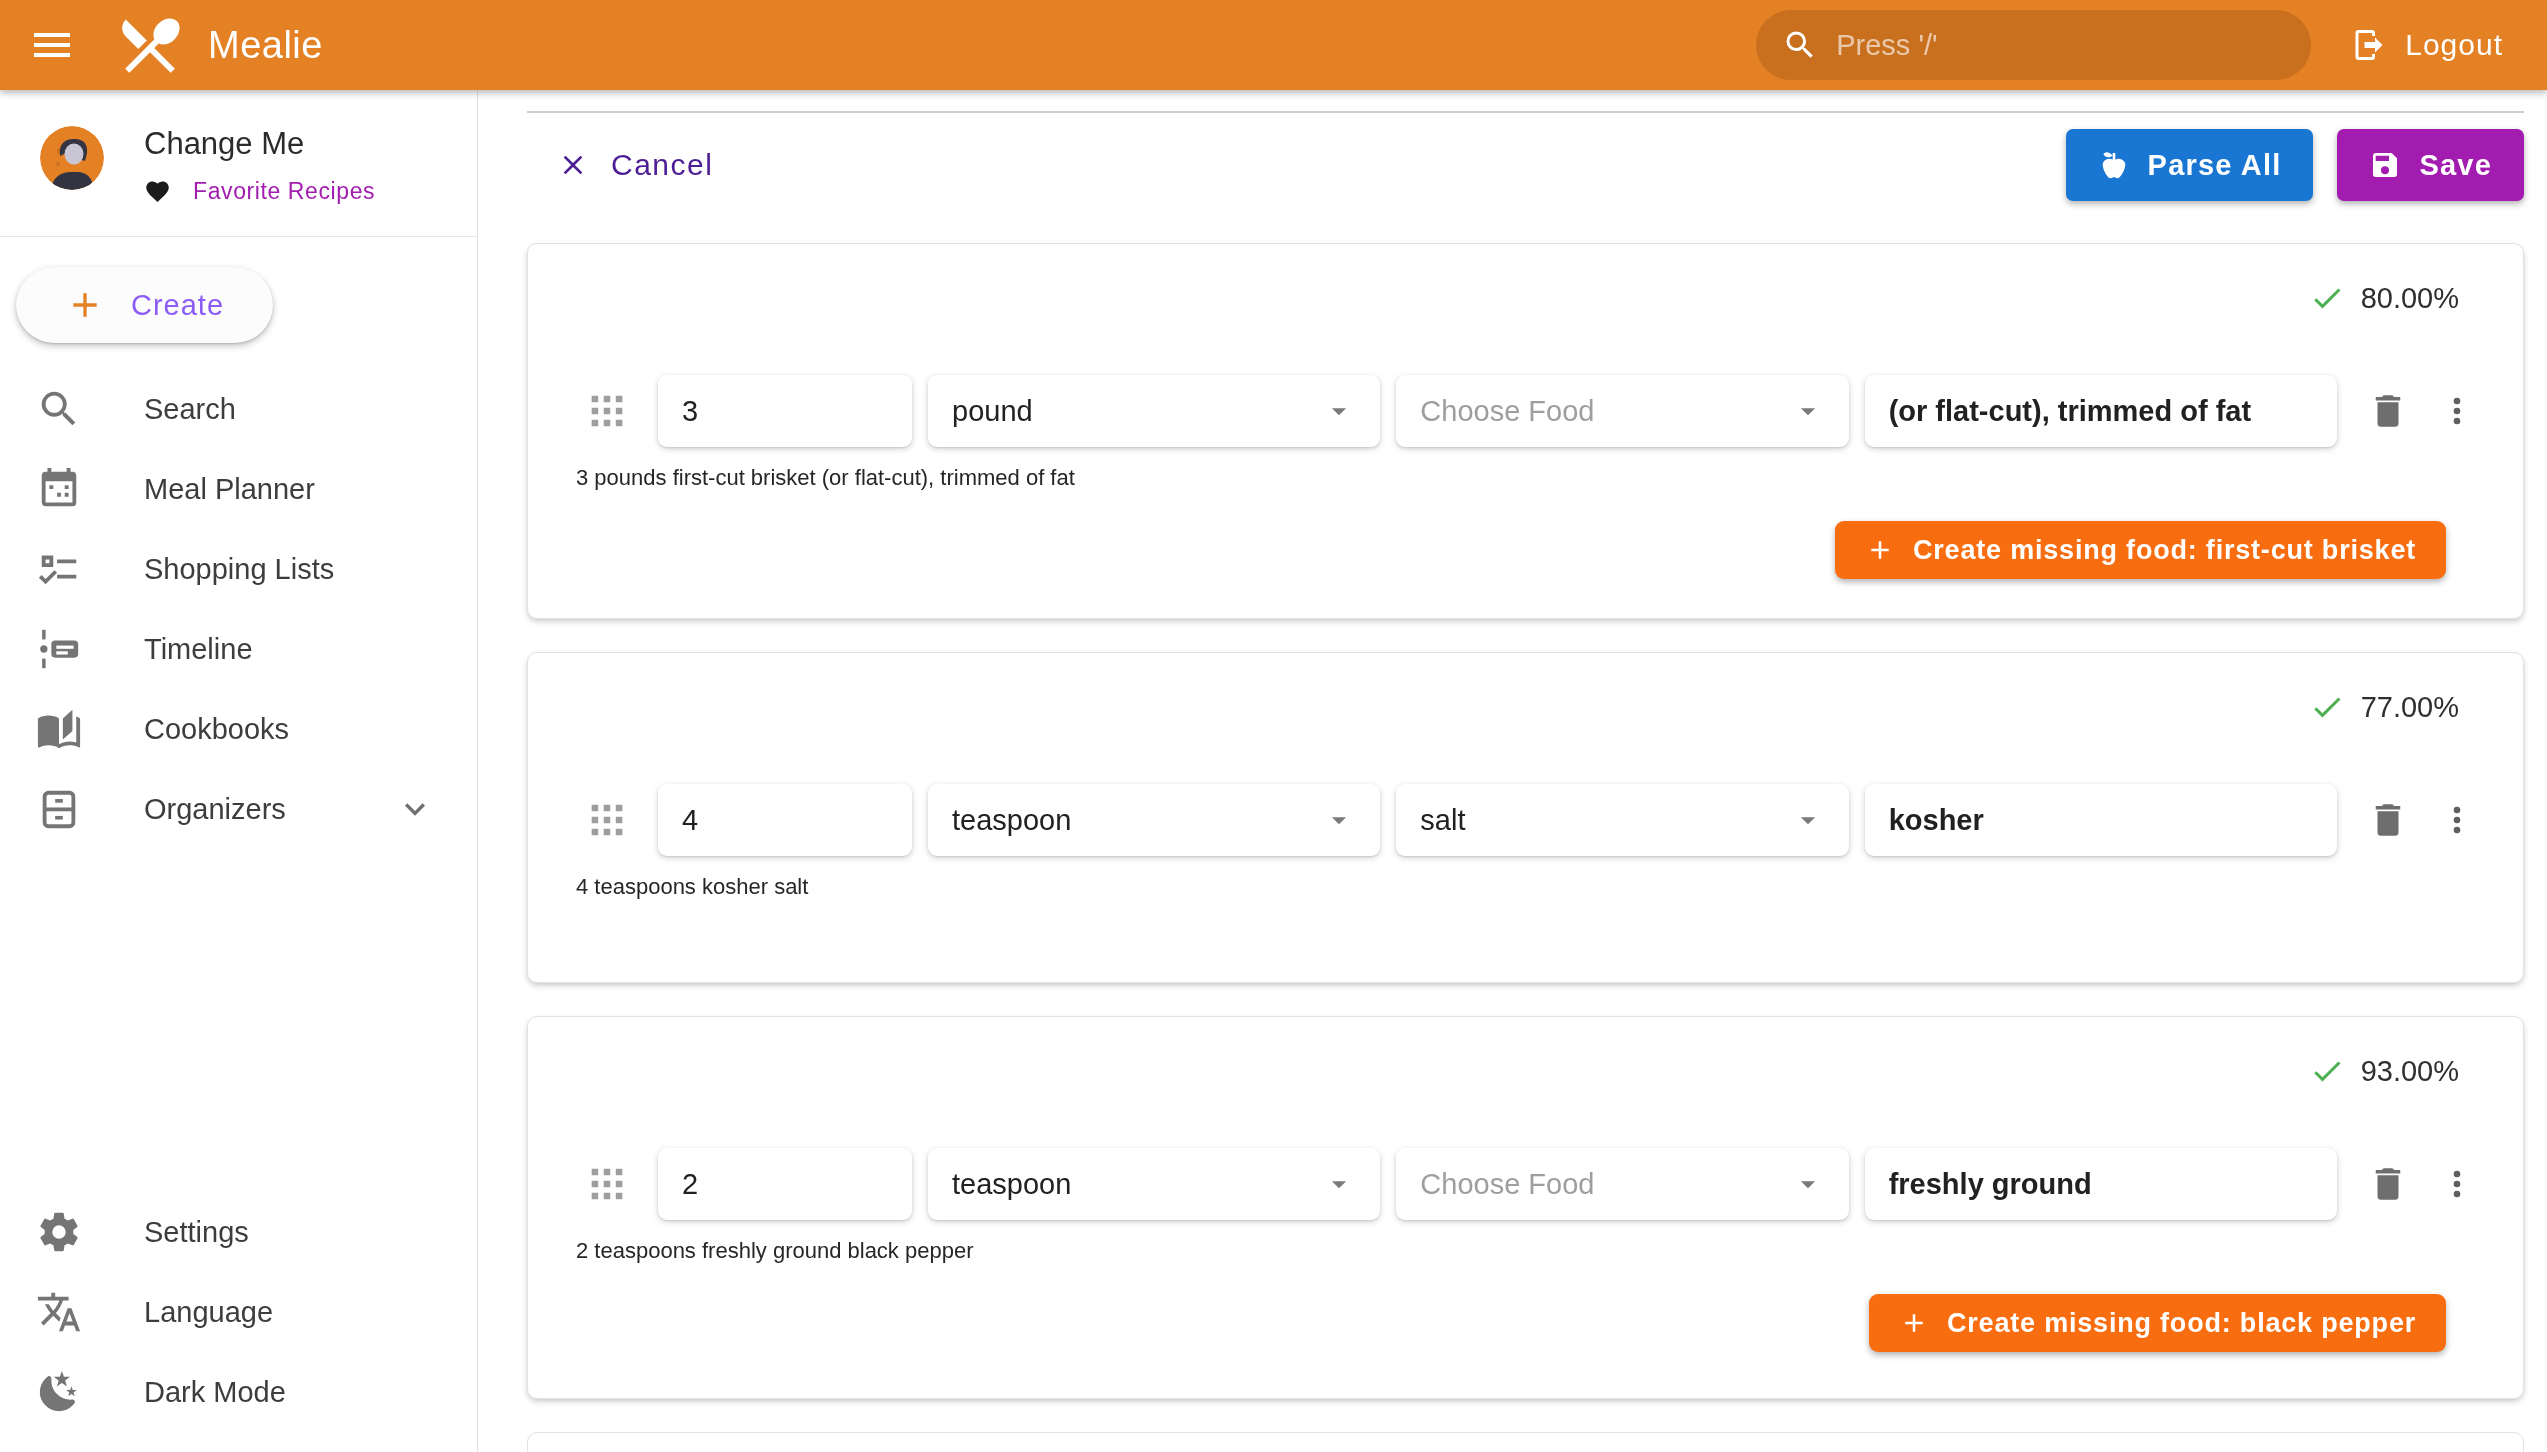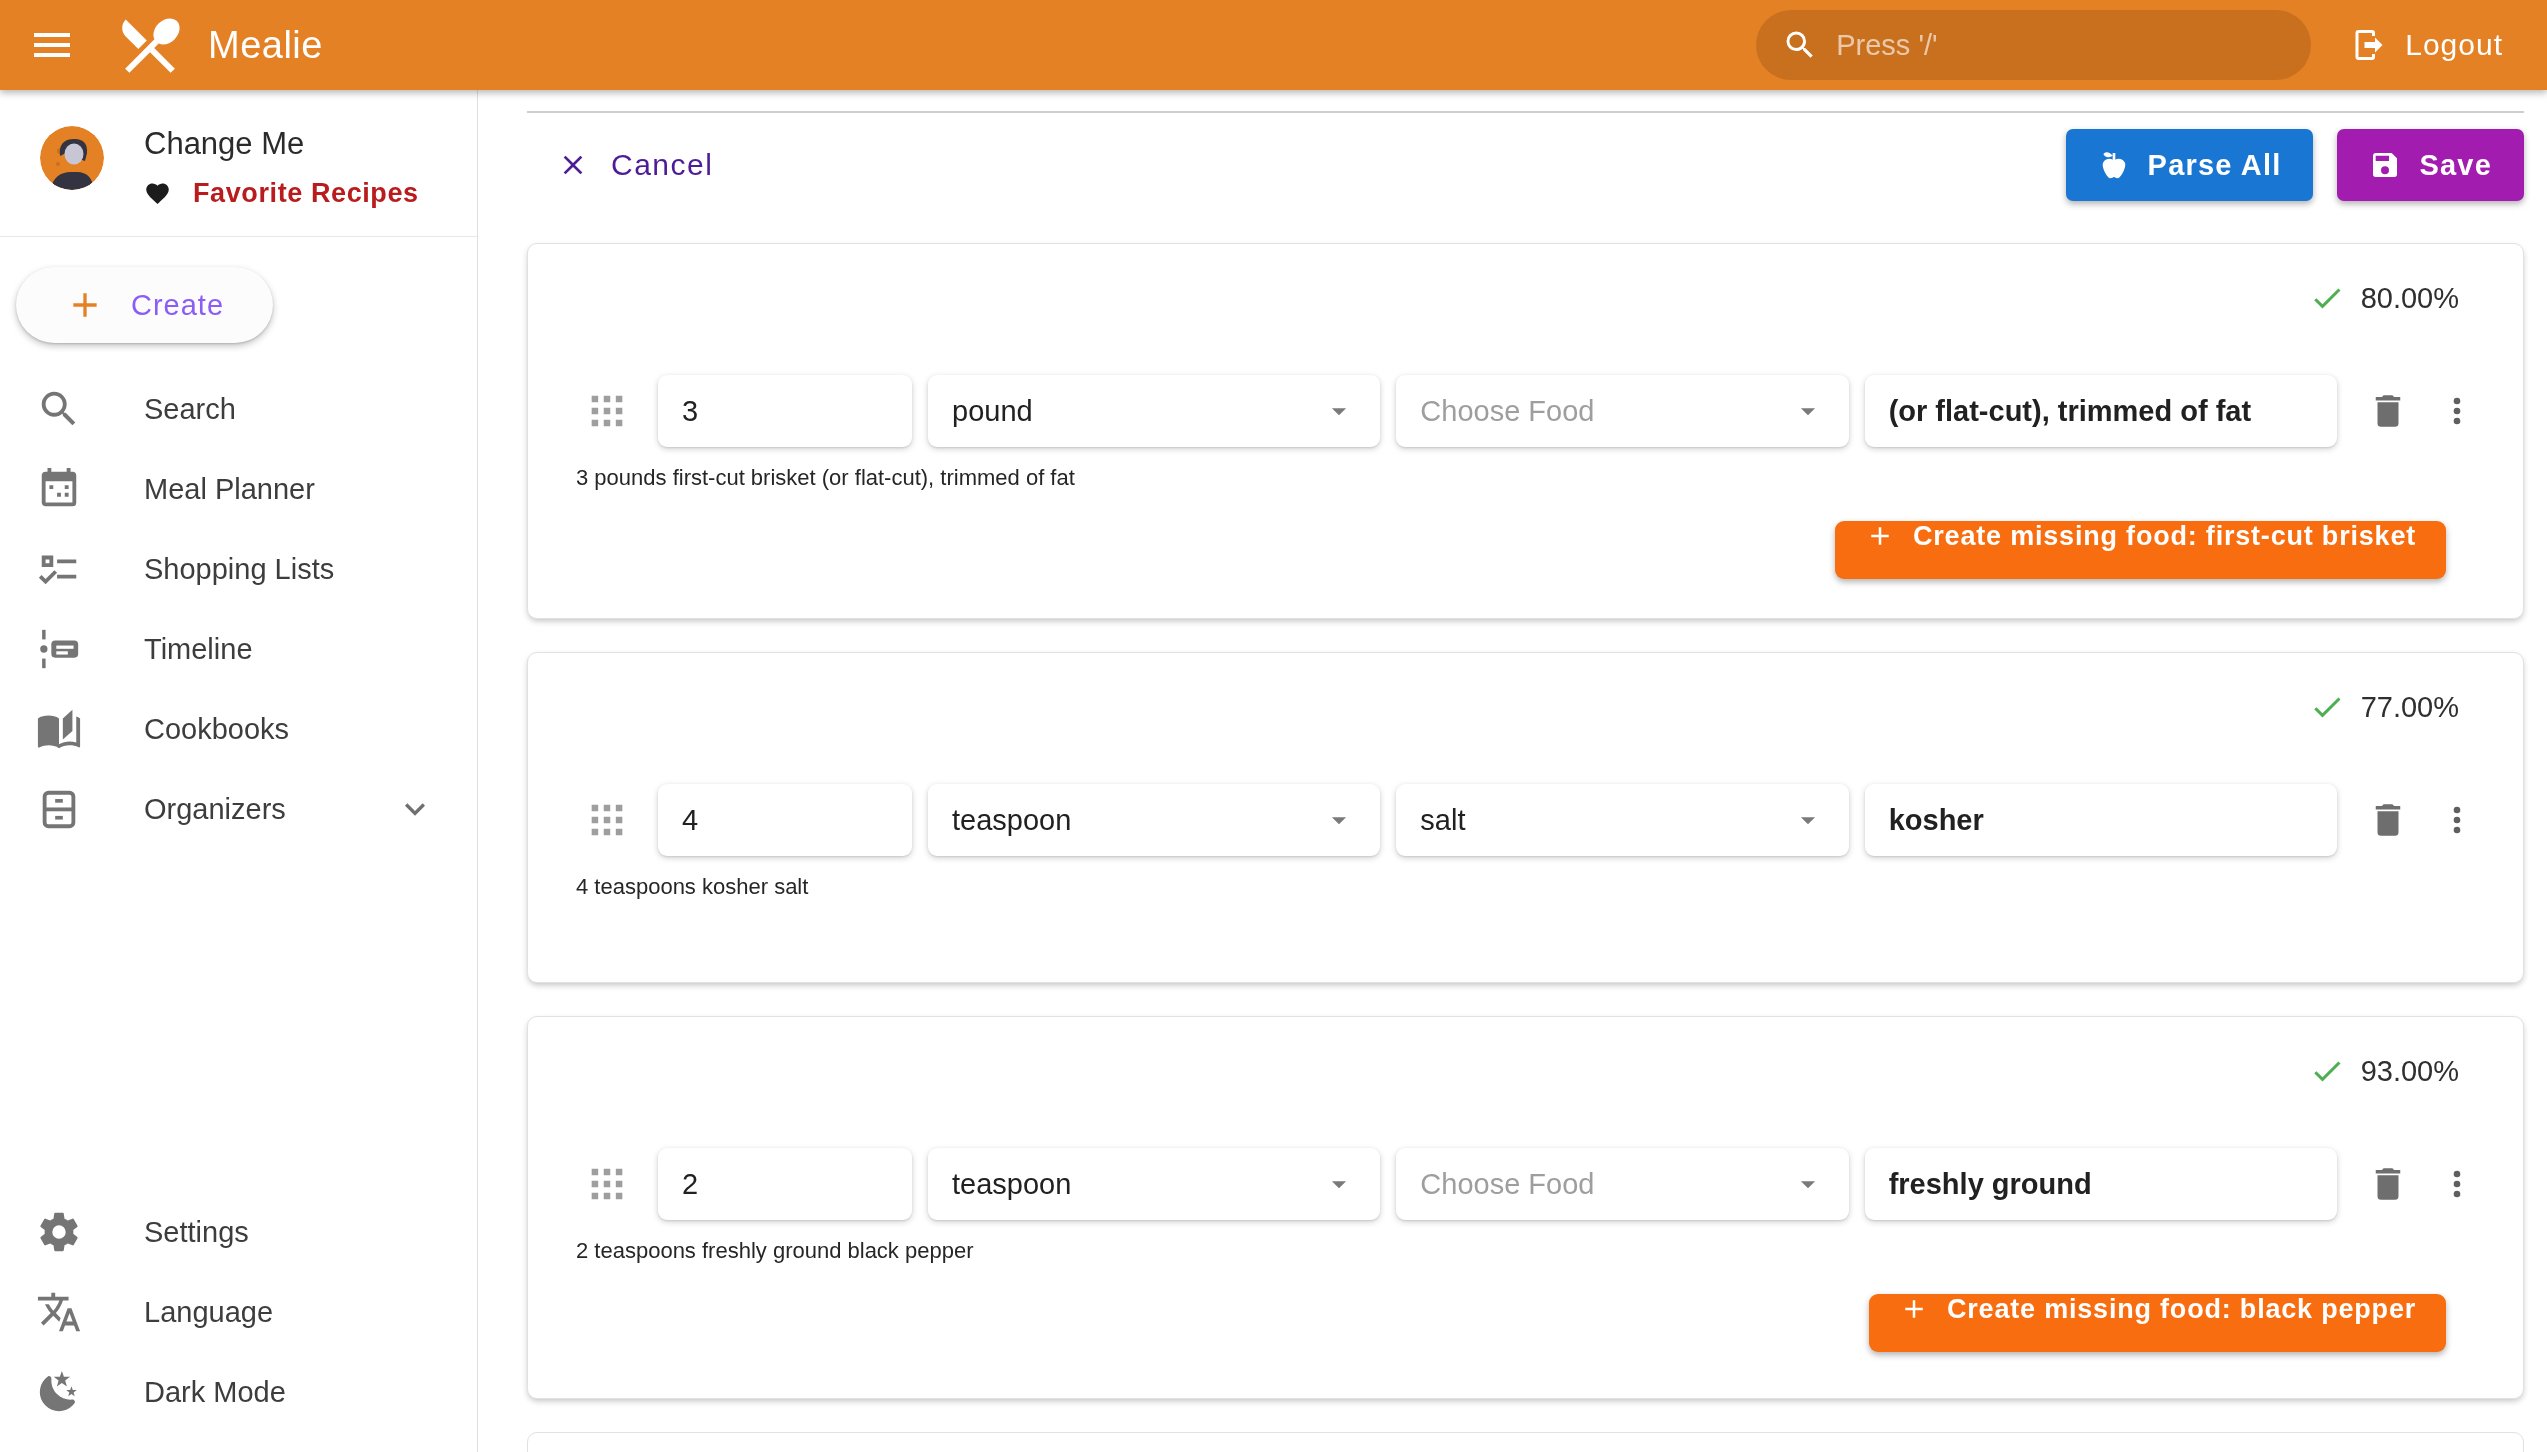--- a/index.html
+++ b/index.html
@@ -28,21 +28,21 @@
   
   .sidebar { position:absolute; left:0; top:90px; width:478px; bottom:0; background:#fff;
     border-right:1px solid #E0E0E0; display:flex; flex-direction:column; z-index:10; }
   .profile { height:147px; display:flex; align-items:flex-start; padding:36px 0 0 40px;
     border-bottom:1px solid #E8E8E8; }
   .avatar { width:64px; height:64px; border-radius:50%; overflow:hidden; flex:0 0 auto; cursor:pointer; }
   .profile-text { margin-left:40px; }
   .user-name { font-size:31px; color:#2B2B2B; }
   .fav-row { display:flex; align-items:center; gap:22px; margin-top:16px; cursor:pointer; }
   .fav-row .h-icon { width:27px; height:27px; color:#1C1C1C; }
-  .fav-label { font-size:27px; font-weight:700; letter-spacing:0.6px; color:#b91c1c; }
+  .fav-label { font-size:23px; font-weight:400; letter-spacing:0.6px; color:#a21caf; }
   .create-btn { margin:30px 0 0 16px; width:257px; height:76px; border-radius:38px;
     background:#FCFCFC; box-shadow:0 3px 7px rgba(0,0,0,.24), 0 1px 2px rgba(0,0,0,.14);
     display:flex; align-items:center; justify-content:center; gap:26px; cursor:pointer; }
   .create-btn .p-icon { width:40px; height:40px; color:#E58125; }
   .create-btn span { font-size:29px; font-weight:500; letter-spacing:1px; color:#8b5cf6; }
   .nav { margin-top:26px; }
   .nav-item { height:80px; display:flex; align-items:center; padding-left:36px; cursor:pointer; }
   .nav-item .n-icon { width:46px; height:46px; color:#757575; flex:0 0 auto; }
   .nav-item span { margin-left:62px; font-size:29px; font-weight:500; color:#3D3D3D; }
   .nav-item .chev { margin-left:auto; margin-right:42px; width:40px; height:40px; color:#707070; }
@@ -83,21 +83,21 @@
   .f-qty { width:254px; flex:0 0 auto; }
   .f-sel { flex:1 1 448px; justify-content:space-between; cursor:pointer; }
   .f-sel .arrow { width:34px; height:34px; color:#7A7A7A; flex:0 0 auto; }
   .f-note { flex:1 1 468px;font-weight:bold; }
   .ph { color:#9E9E9E; }
   .row-icons { display:flex; align-items:center; gap:28px; margin-left:30px; flex:0 0 auto; }
   .t-icon { width:42px; height:42px; color:#6E6E6E; cursor:pointer; }
   .k-icon { width:40px; height:40px; color:#5F5F5F; cursor:pointer; }
   .orig { position:absolute; top:221px; left:48px; right:48px; font-size:22px; color:#262626; }
   .miss-btn { position:absolute; top:277px; right:77px; height:58px; border-radius:9px;
-    background:#F96D11; color:#fff; display:flex; gap:18px; padding:0 30px;
+    background:#F96D11; color:#fff; display:flex; align-items:center; gap:18px; padding:0 30px;
     font-size:27px; font-weight:700; letter-spacing:0.8px;
     box-shadow:0 3px 6px rgba(0,0,0,.3); cursor:pointer; }
   .miss-btn .p-icon { width:30px; height:30px; color:#fff; }
 </style>
 </head>
 <body>
 
 <header class="topbar">
   <div class="icon-btn">
     <svg viewBox="0 0 24 24">

